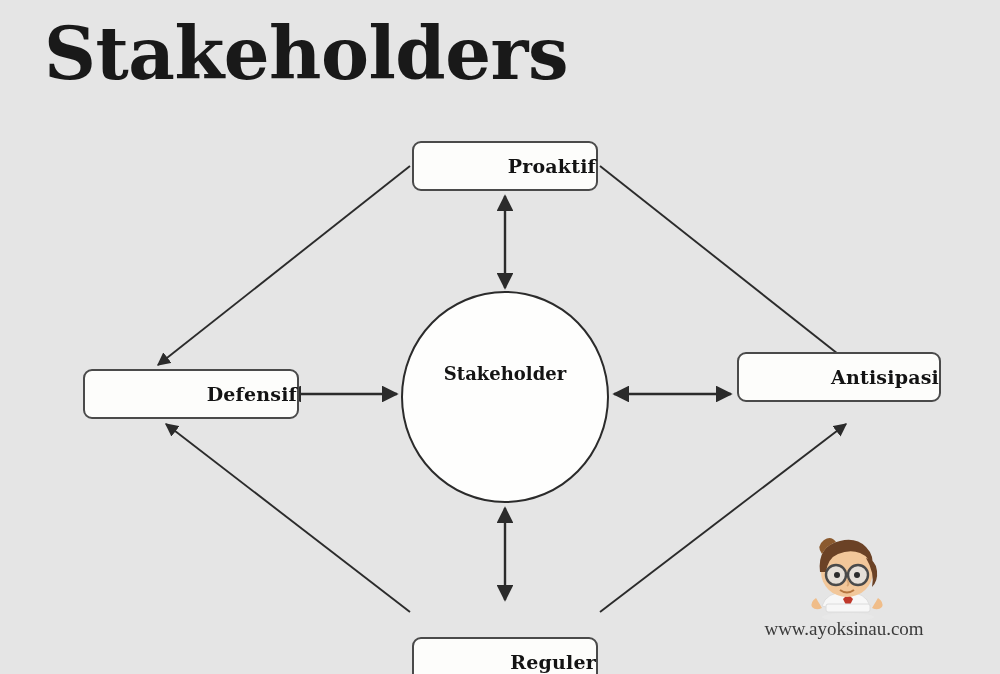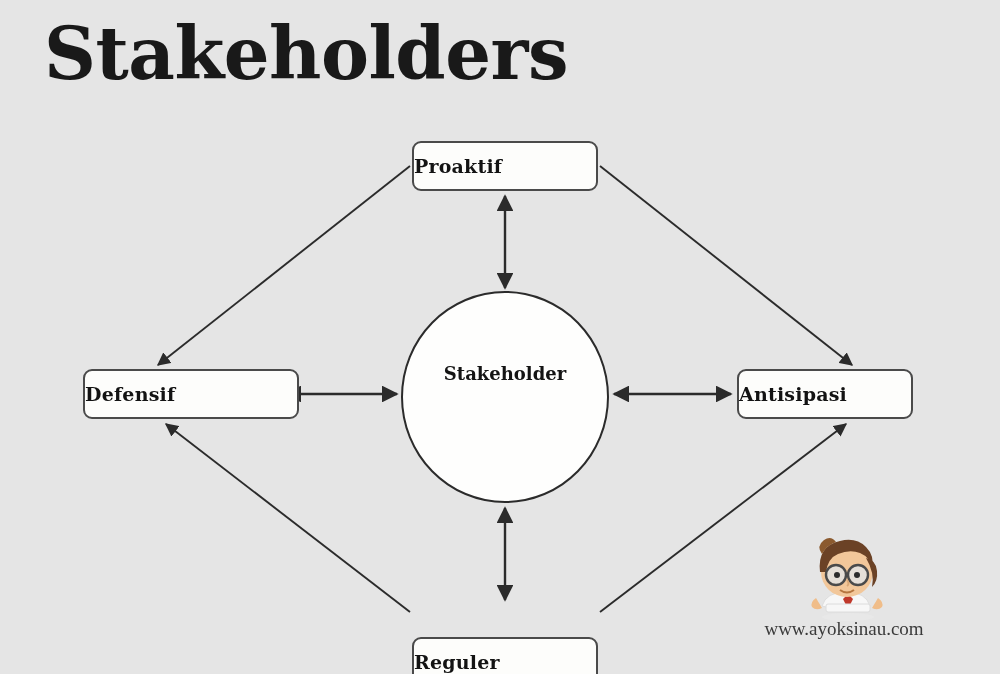--- a/index.html
+++ b/index.html
@@ -35,30 +35,30 @@
     height: 674px;
   }
   .node-box {
     position: absolute;
     box-sizing: border-box;
     border: 2px solid #4a4a4a;
     border-radius: 9px;
     background: #fdfdfb;
     display: flex;
     align-items: center;
-    justify-content: flex-start;
+    justify-content: flex-end;
     font-family: "DejaVu Serif", "Liberation Serif", serif;
     font-weight: 700;
     font-size: 19px;
     color: #131313;
     letter-spacing: 0.2px;
   }
   #node-proaktif  { left: 412px; top: 141px; width: 186px; height: 50px; }
   #node-defensif  { left: 83px;  top: 369px; width: 216px; height: 50px; }
-  #node-antisipasi{ left: 737px; top: 369px; width: 176px; height: 50px; }
+  #node-antisipasi{ left: 737px; top: 352px; width: 204px; height: 50px; }
   #node-reguler   { left: 412px; top: 637px; width: 186px; height: 50px; }
 
   #node-center {
     position: absolute;
     left: 401px;
     top: 291px;
     width: 208px;
     height: 212px;
     box-sizing: border-box;
     border: 2px solid #2b2b2b;

